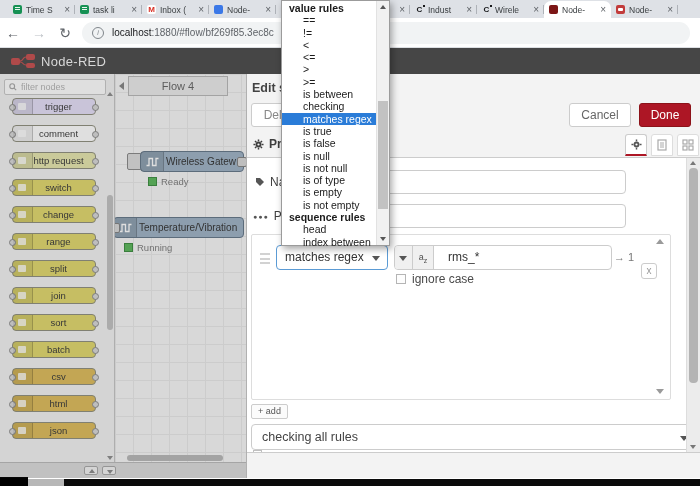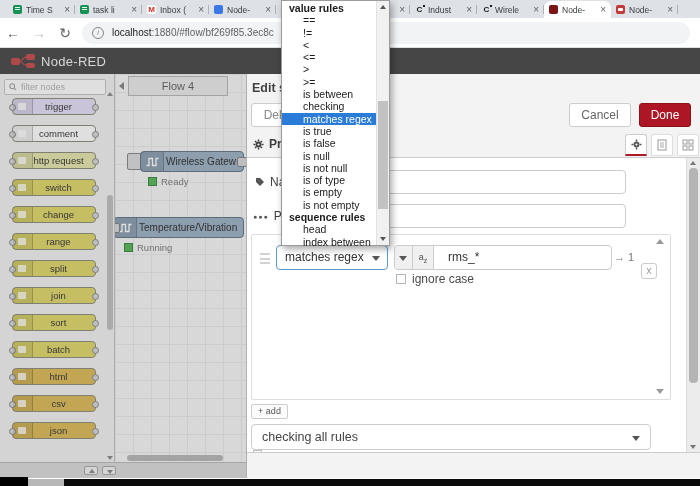--- a/index.html
+++ b/index.html
@@ -111,21 +111,21 @@
   .tv-az{width:20px;background:#f0f0f0;border-right:1px solid #ccc;font-size:9px;color:#4f4f4f;text-align:center;line-height:23px;flex:none;}
   .tv-az sub{font-size:7px;}
   .tv-text{flex:1;font-size:12px;color:#333;line-height:23px;padding-left:14px;}
   .r-arrow{position:absolute;left:362px;top:16px;font-size:11px;color:#777;white-space:nowrap;}
   .r-x{position:absolute;left:389px;top:28px;width:16px;height:16px;border:1px solid #ccc;border-radius:3px;background:#fff;font-size:10px;line-height:14px;text-align:center;color:#999;box-sizing:border-box;}
   .r-ic{position:absolute;left:144px;top:37px;display:flex;align-items:center;font-size:12px;color:#4a4a4a;}
   .cbox{width:10px;height:10px;border:1px solid #b5b5b5;background:#fdfdfd;margin-right:6px;box-sizing:border-box;}
   .rules .rtri-up{position:absolute;right:6px;top:4px;width:0;height:0;border-left:4px solid transparent;border-right:4px solid transparent;border-bottom:5px solid #9a9a9a;}
   .rules .rtri-dn{position:absolute;right:6px;bottom:5px;width:0;height:0;border-left:4px solid transparent;border-right:4px solid transparent;border-top:5px solid #9a9a9a;}
   .f-add{position:absolute;left:4px;top:246px;width:37px;height:15px;border:1px solid #ccc;border-radius:2px;background:#fbfbfb;font-size:9px;line-height:13px;text-align:center;color:#555;box-sizing:border-box;}
-  .f-check{position:absolute;left:4px;top:266px;width:400px;height:26px;border:1px solid #ccc;border-radius:4px;background:#fff;font-size:12.5px;color:#444;line-height:24px;padding-left:10px;box-sizing:border-box;}
+  .f-check{position:absolute;left:4px;top:266px;width:448px;height:26px;border:1px solid #ccc;border-radius:4px;background:#fff;font-size:12.5px;color:#444;line-height:24px;padding-left:10px;box-sizing:border-box;}
   .f-check .caret{right:10px;top:11px;}
   .f-partial{position:absolute;left:6px;top:292px;width:9px;height:4px;border:1px solid #c0c0c0;border-bottom:none;box-sizing:border-box;}
   .tr-sb{position:absolute;top:84px;right:0;width:14px;bottom:26px;background:#ececec;border-left:1px solid #ddd;box-sizing:border-box;}
   .tr-sb .thumb{position:absolute;left:2px;top:10px;width:9px;height:215px;background:#b4b4b4;border-radius:4px;}
   .tr-sb .tri-up{left:3px;top:3px;border-bottom-color:#777;}
   .tr-sb .tri-dn{left:3px;bottom:3px;border-top-color:#777;}
   .tr-foot{position:absolute;left:0;right:0;bottom:0;height:26px;background:#f3f3f3;border-top:1px solid #ccc;box-sizing:border-box;}
 
   
   .bbar-black-l{position:absolute;left:0;top:477px;width:28px;height:9px;background:#000;}
@@ -314,28 +314,28 @@
           <div class="pal-node" style="background: rgb(226, 217, 110);">
             <span class="pport l"></span>
             <span class="pal-icon"></span>
             <span class="pal-label">batch</span>
             <span class="pport r"></span>
           </div>
 
           <div class="pal-node" style="background: rgb(222, 189, 92);">
             <span class="pport l"></span>
             <span class="pal-icon"></span>
+            <span class="pal-label">csv</span>
+            <span class="pport r"></span>
+          </div>
+
+          <div class="pal-node" style="background: rgb(222, 189, 92);">
+            <span class="pport l"></span>
+            <span class="pal-icon"></span>
             <span class="pal-label">html</span>
-            <span class="pport r"></span>
-          </div>
-
-          <div class="pal-node" style="background: rgb(222, 189, 92);">
-            <span class="pport l"></span>
-            <span class="pal-icon"></span>
-            <span class="pal-label">csv</span>
             <span class="pport r"></span>
           </div>
 
           <div class="pal-node" style="background: rgb(222, 189, 92);">
             <span class="pport l"></span>
             <span class="pal-icon"></span>
             <span class="pal-label">json</span>
             <span class="pport r"></span>
           </div>
         </div>

